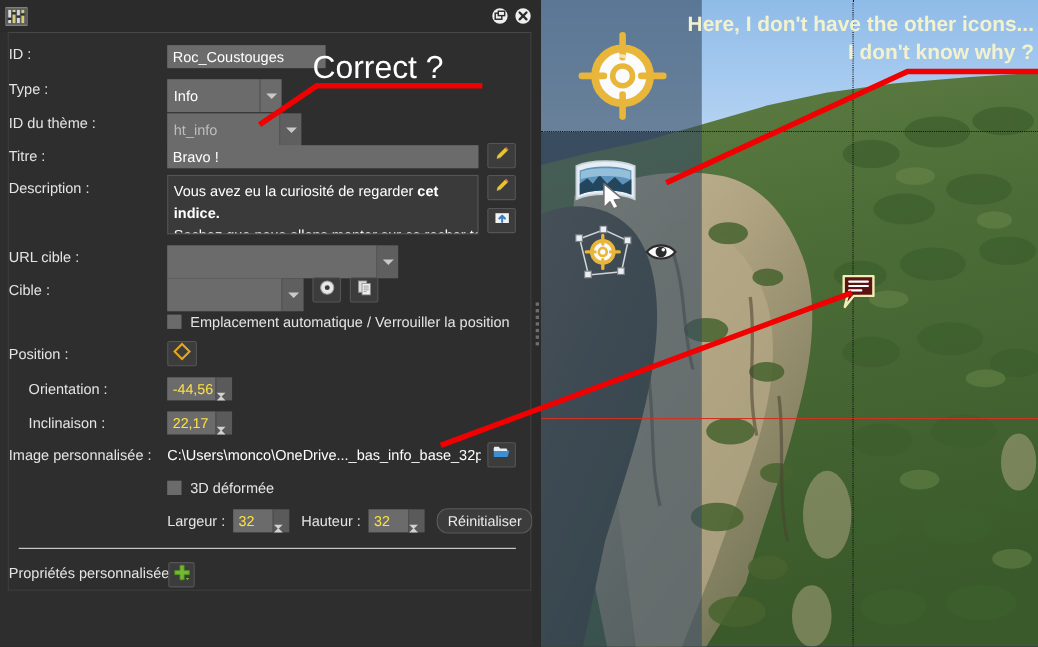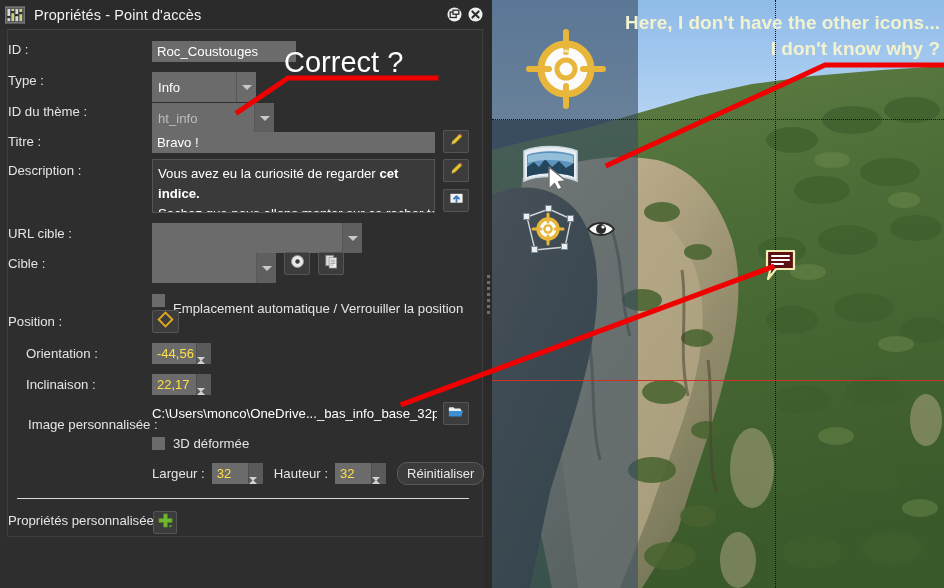--- a/index.html
+++ b/index.html
@@ -195,21 +195,20 @@
           <rect x="2.5" y="3" width="2.5" height="12" fill="#d8d8d8"></rect>
           <rect x="6.5" y="3" width="2.5" height="12" fill="#cfcf7a"></rect>
           <rect x="10.5" y="3" width="2.5" height="12" fill="#d8d8d8"></rect>
           <rect x="14.5" y="3" width="2.5" height="12" fill="#cfcf7a"></rect>
           <rect x="2" y="10" width="3.5" height="2.2" fill="#2e2e2e"></rect>
           <rect x="6" y="5" width="3.5" height="2.2" fill="#2e2e2e"></rect>
           <rect x="10" y="8" width="3.5" height="2.2" fill="#2e2e2e"></rect>
           <rect x="14" y="6" width="3.5" height="2.2" fill="#2e2e2e"></rect>
         </svg>
       </span>
-      <span class="t-text">Propriétés - Point d'accès</span>
       <span class="t-btns">
         <span class="win-btn">
           <svg width="15" height="15" viewBox="0 0 15 15">
             <circle cx="7.5" cy="7.5" r="7" fill="#efefef"></circle>
             <rect x="3.2" y="5" width="6" height="5.5" fill="none" stroke="#2b2b2b" stroke-width="1.3"></rect>
             <rect x="6" y="3.2" width="5.8" height="4" fill="#efefef" stroke="#2b2b2b" stroke-width="1.3"></rect>
           </svg>
         </span>
         <span class="win-btn">
           <svg width="15" height="15" viewBox="0 0 15 15">
@@ -320,21 +319,21 @@
         <svg width="15" height="15" viewBox="0 0 16 16">
           <rect x="2" y="1.5" width="8" height="11" fill="#dcdcdc" stroke="#8f8f8f" stroke-width="0.8"></rect>
           <rect x="5.5" y="4" width="8" height="11" fill="#f0f0f0" stroke="#8f8f8f" stroke-width="0.8"></rect>
           <path d="M7 6.5 H12 M7 8.3 H12 M7 10.1 H12 M7 11.9 H10" stroke="#8f8f8f" stroke-width="0.8"></path>
         </svg>
       </span>
     </div>
 
     <div class="row" style="left:152px; top:285px; align-items:center;">
       <span class="chk"></span>
-      <span class="lbl" style="margin-left:8px;margin-top:16px;">Emplacement automatique / Verrouiller la position</span>
+      <span class="lbl" style="margin-left:8px;">Emplacement automatique / Verrouiller la position</span>
     </div>
 
     <div class="row" style="left:8px; top:314px;">
       <span class="lbl">Position :</span>
     </div>
     <div class="btn" style="position:absolute; left:152px; top:310px; width:27px; height:23px;">
       <span>
         <svg width="17" height="17" viewBox="0 0 18 18">
           <path d="M9 1.8 L16.2 9 L9 16.2 L1.8 9 Z" fill="none" stroke="#e2a81e" stroke-width="2"></path>
         </svg>
@@ -356,21 +355,21 @@
       <span class="lbl">Inclinaison :</span>
     </div>
     <div class="spin" style="position:absolute; left:152px; top:374px;">
       <span class="sfield">22,17</span>
       <span class="sbtns">
         <span><i class="tri-up-s"></i></span>
         <span><i class="tri-down-s"></i></span>
       </span>
     </div>
 
-    <div class="row" style="left:8px; top:417px;margin-left:20px;">
+    <div class="row" style="left:8px; top:406px;">
       <span class="lbl">Image personnalisée :</span>
     </div>
     <div style="position:absolute; left:152px; top:406px; width:285px; font-size:13.2px; color:#ffffff; white-space:nowrap; overflow:hidden;">C:\Users\monco\OneDrive..._bas_info_base_32px.svg</div>
     <div class="btn" style="position:absolute; left:443px; top:402px; width:26px; height:23px;">
       <span>
         <svg width="16" height="14" viewBox="0 0 18 14">
           <path d="M1 3 L1 12 L15 12 L17 5.5 L5 5.5 L3.6 3 Z" fill="#3d8fd4"></path>
           <path d="M1 3 L1 5.8 L15.2 5.8 L14 3.2 L7.4 3.2 L6.2 1.6 L1.6 1.6 Z" fill="#e9eef2"></path>
         </svg>
       </span>

